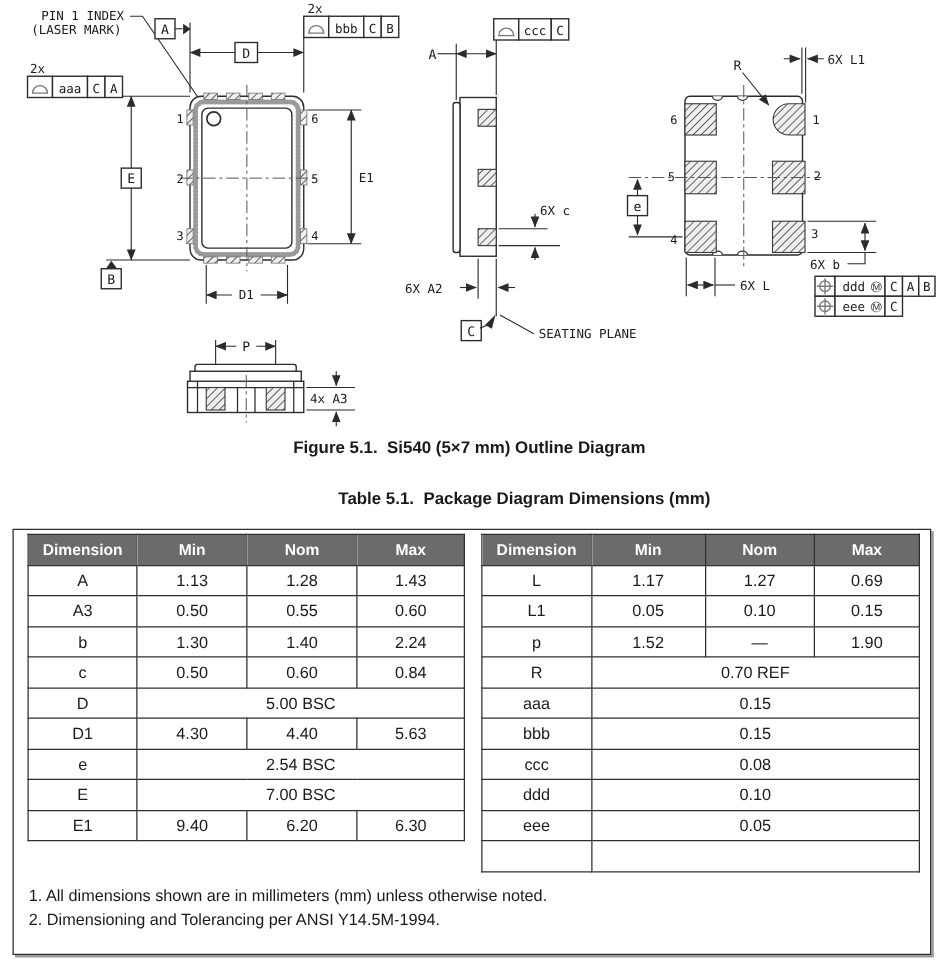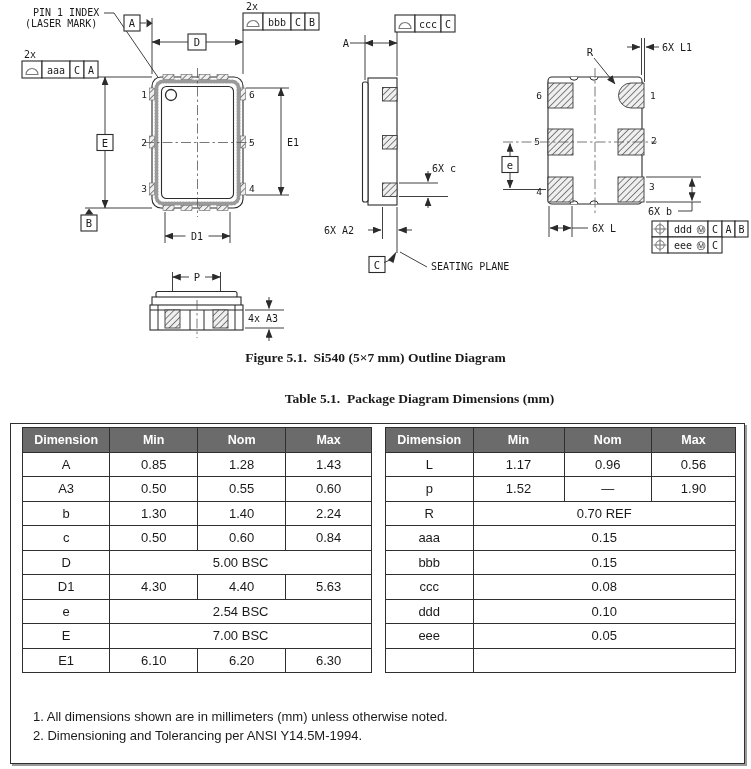--- a/index.html
+++ b/index.html
@@ -12,35 +12,35 @@
   .thick{stroke-width:1.6;}
   .dim{stroke:#2b2b2b;stroke-width:0.9;fill:none;}
   .cl{stroke:#555;stroke-width:0.8;fill:none;stroke-dasharray:10 3 2.5 3;}
   .box{fill:#fff;stroke:#2b2b2b;stroke-width:1.1;}
   .pad{fill:url(#hat);stroke:#3a3a3a;stroke-width:0.9;}
   .tab{fill:url(#hat);stroke:#666;stroke-width:0.6;}
   .fcf{fill:#fff;stroke:#2b2b2b;stroke-width:1.1;}
   .sym{stroke:#7a7a7a;stroke-width:1.1;fill:none;}
   .tri{fill:#2b2b2b;stroke:none;}
   .caption{position:absolute;width:100%;text-align:center;font-weight:bold;
-           font-size:13.5px;white-space:pre;font-family:Liberation Serif, serif;}
+           font-size:13.5px;white-space:pre;}
   .fig-cap{top:350px;}
   .tbl-cap{top:391px;padding-left:44px;}
   .outer-box{position:absolute;left:10px;top:423px;width:733px;height:339px;
              border:1.5px solid #2f2f2f;background:#fff;box-shadow:2px 2px 0 #9a9a9a;}
   table.dims{position:absolute;top:3px;border-collapse:collapse;table-layout:fixed;
              font-size:13px;border:1.5px solid #222;padding-left:27px;}
   table.dims.left{left:11px;width:350px;}
   table.dims.right{left:374px;width:351px;}
   table.dims th,table.dims td{border:1px solid #2f2f2f;text-align:center;
              height:23.5px;padding:0;overflow:hidden;}
   table.dims th{background:#6b6b6b;color:#fff;font-weight:bold;font-size:12.5px;}
   .notes{position:absolute;left:4px;top:281px;font-size:13px;width:700px;}
   .notes-title{font-weight:bold;}
-  .note-item{margin:4px 0 0 18px;}
+  .note-item{margin:4px 0 0 8px;}
 </style>
 </head>
 <body>
 
 
 
 <svg width="751" height="420" viewBox="0 0 751 420">
   <defs>
     <marker id="arr" viewBox="0 0 10 8" markerWidth="9" markerHeight="7" refX="9.5" refY="4" orient="auto-start-reverse" markerUnits="userSpaceOnUse">
       <path d="M0,0 L10,4 L0,8 Z" fill="#2b2b2b"></path>
@@ -306,21 +306,21 @@
         <tr>
           <th>Dimension</th>
           <th>Min</th>
           <th>Nom</th>
           <th>Max</th>
         </tr>
       </thead>
     <tbody id="tbody-left">
         <tr>
           <td>A</td>
-          <td>0.85</td>
+          <td>1.13</td>
           <td>1.28</td>
           <td>1.43</td>
         </tr>
         <tr>
           <td>A3</td>
           <td>0.50</td>
           <td>0.55</td>
           <td>0.60</td>
         </tr>
         <tr>
@@ -348,21 +348,21 @@
         <tr>
           <td>e</td>
           <td colspan="3">2.54 BSC</td>
         </tr>
         <tr>
           <td>E</td>
           <td colspan="3">7.00 BSC</td>
         </tr>
         <tr>
           <td>E1</td>
-          <td>6.10</td>
+          <td>9.40</td>
           <td>6.20</td>
           <td>6.30</td>
         </tr>
       </tbody>
   </table>
   <table class="dims right">
     <colgroup>
         <col style="width:25%">
         <col style="width:26%">
         <col style="width:25%">
@@ -373,22 +373,28 @@
           <th>Dimension</th>
           <th>Min</th>
           <th>Nom</th>
           <th>Max</th>
         </tr>
       </thead>
     <tbody id="tbody-right">
         <tr>
           <td>L</td>
           <td>1.17</td>
-          <td>0.96</td>
-          <td>0.56</td>
+          <td>1.27</td>
+          <td>0.69</td>
+        </tr>
+        <tr>
+          <td>L1</td>
+          <td>0.05</td>
+          <td>0.10</td>
+          <td>0.15</td>
         </tr>
         <tr>
           <td>p</td>
           <td>1.52</td>
           <td>—</td>
           <td>1.90</td>
         </tr>
         <tr>
           <td>R</td>
           <td colspan="3">0.70 REF</td>

